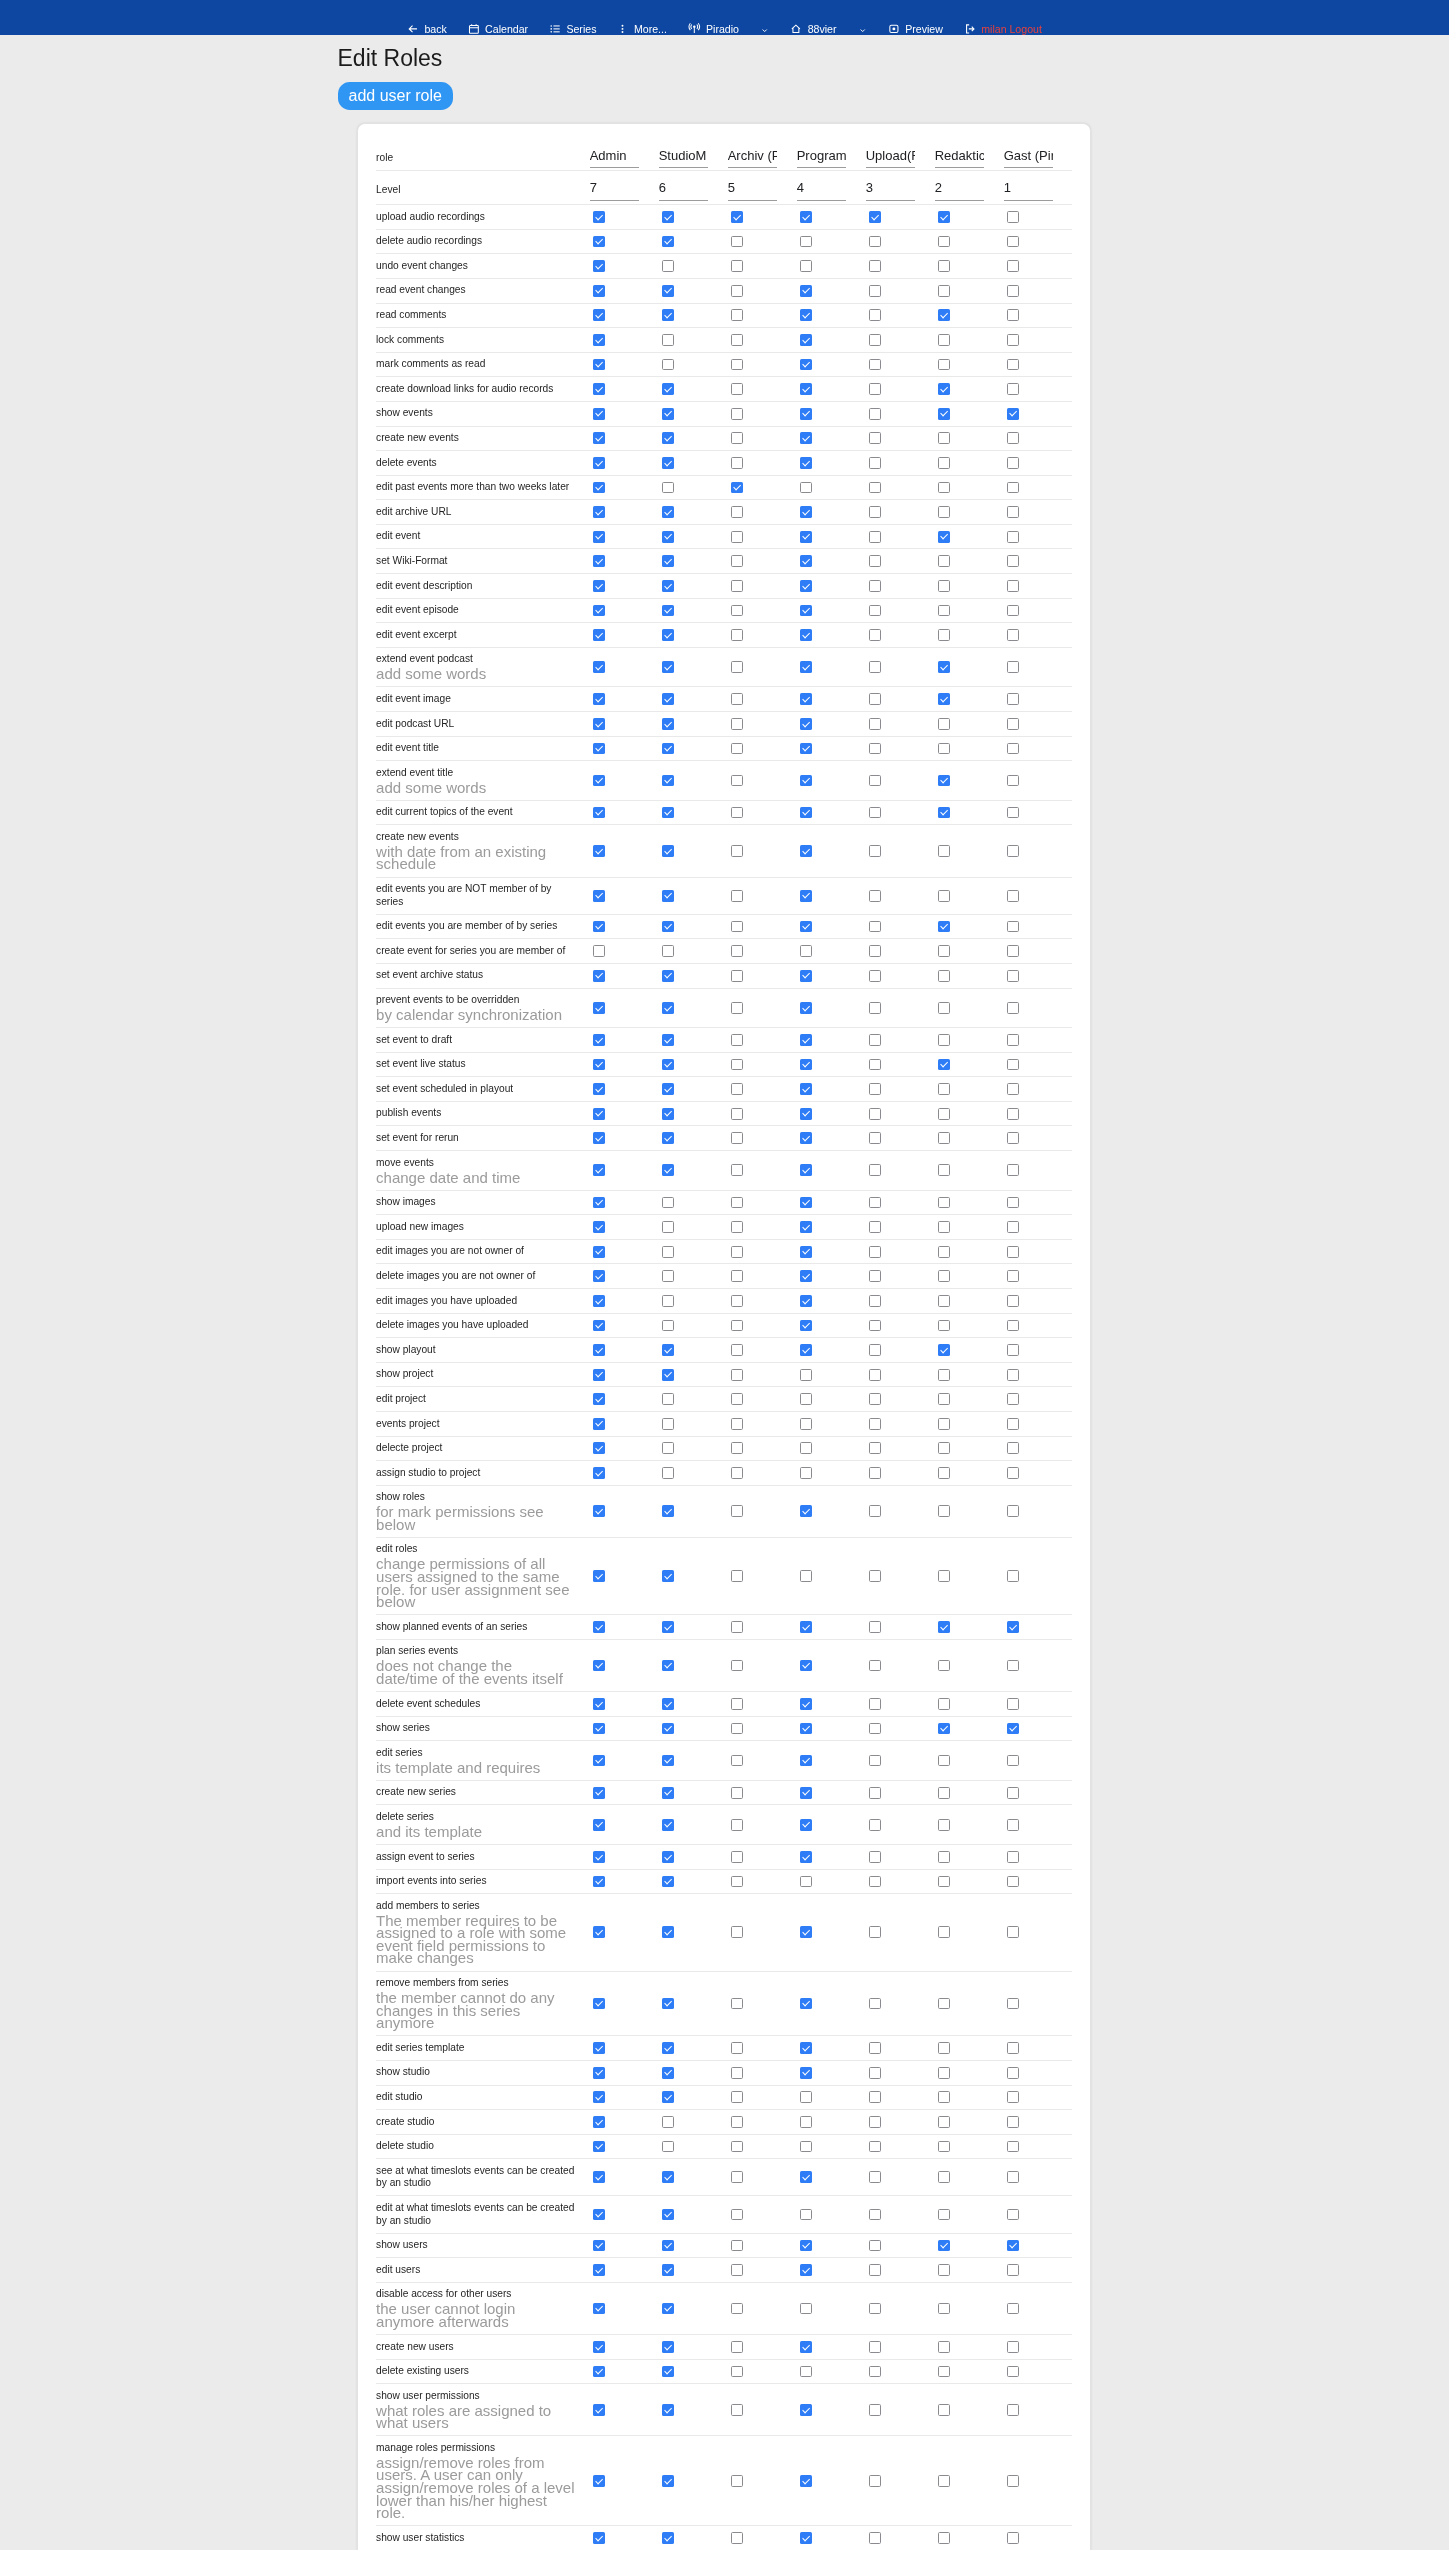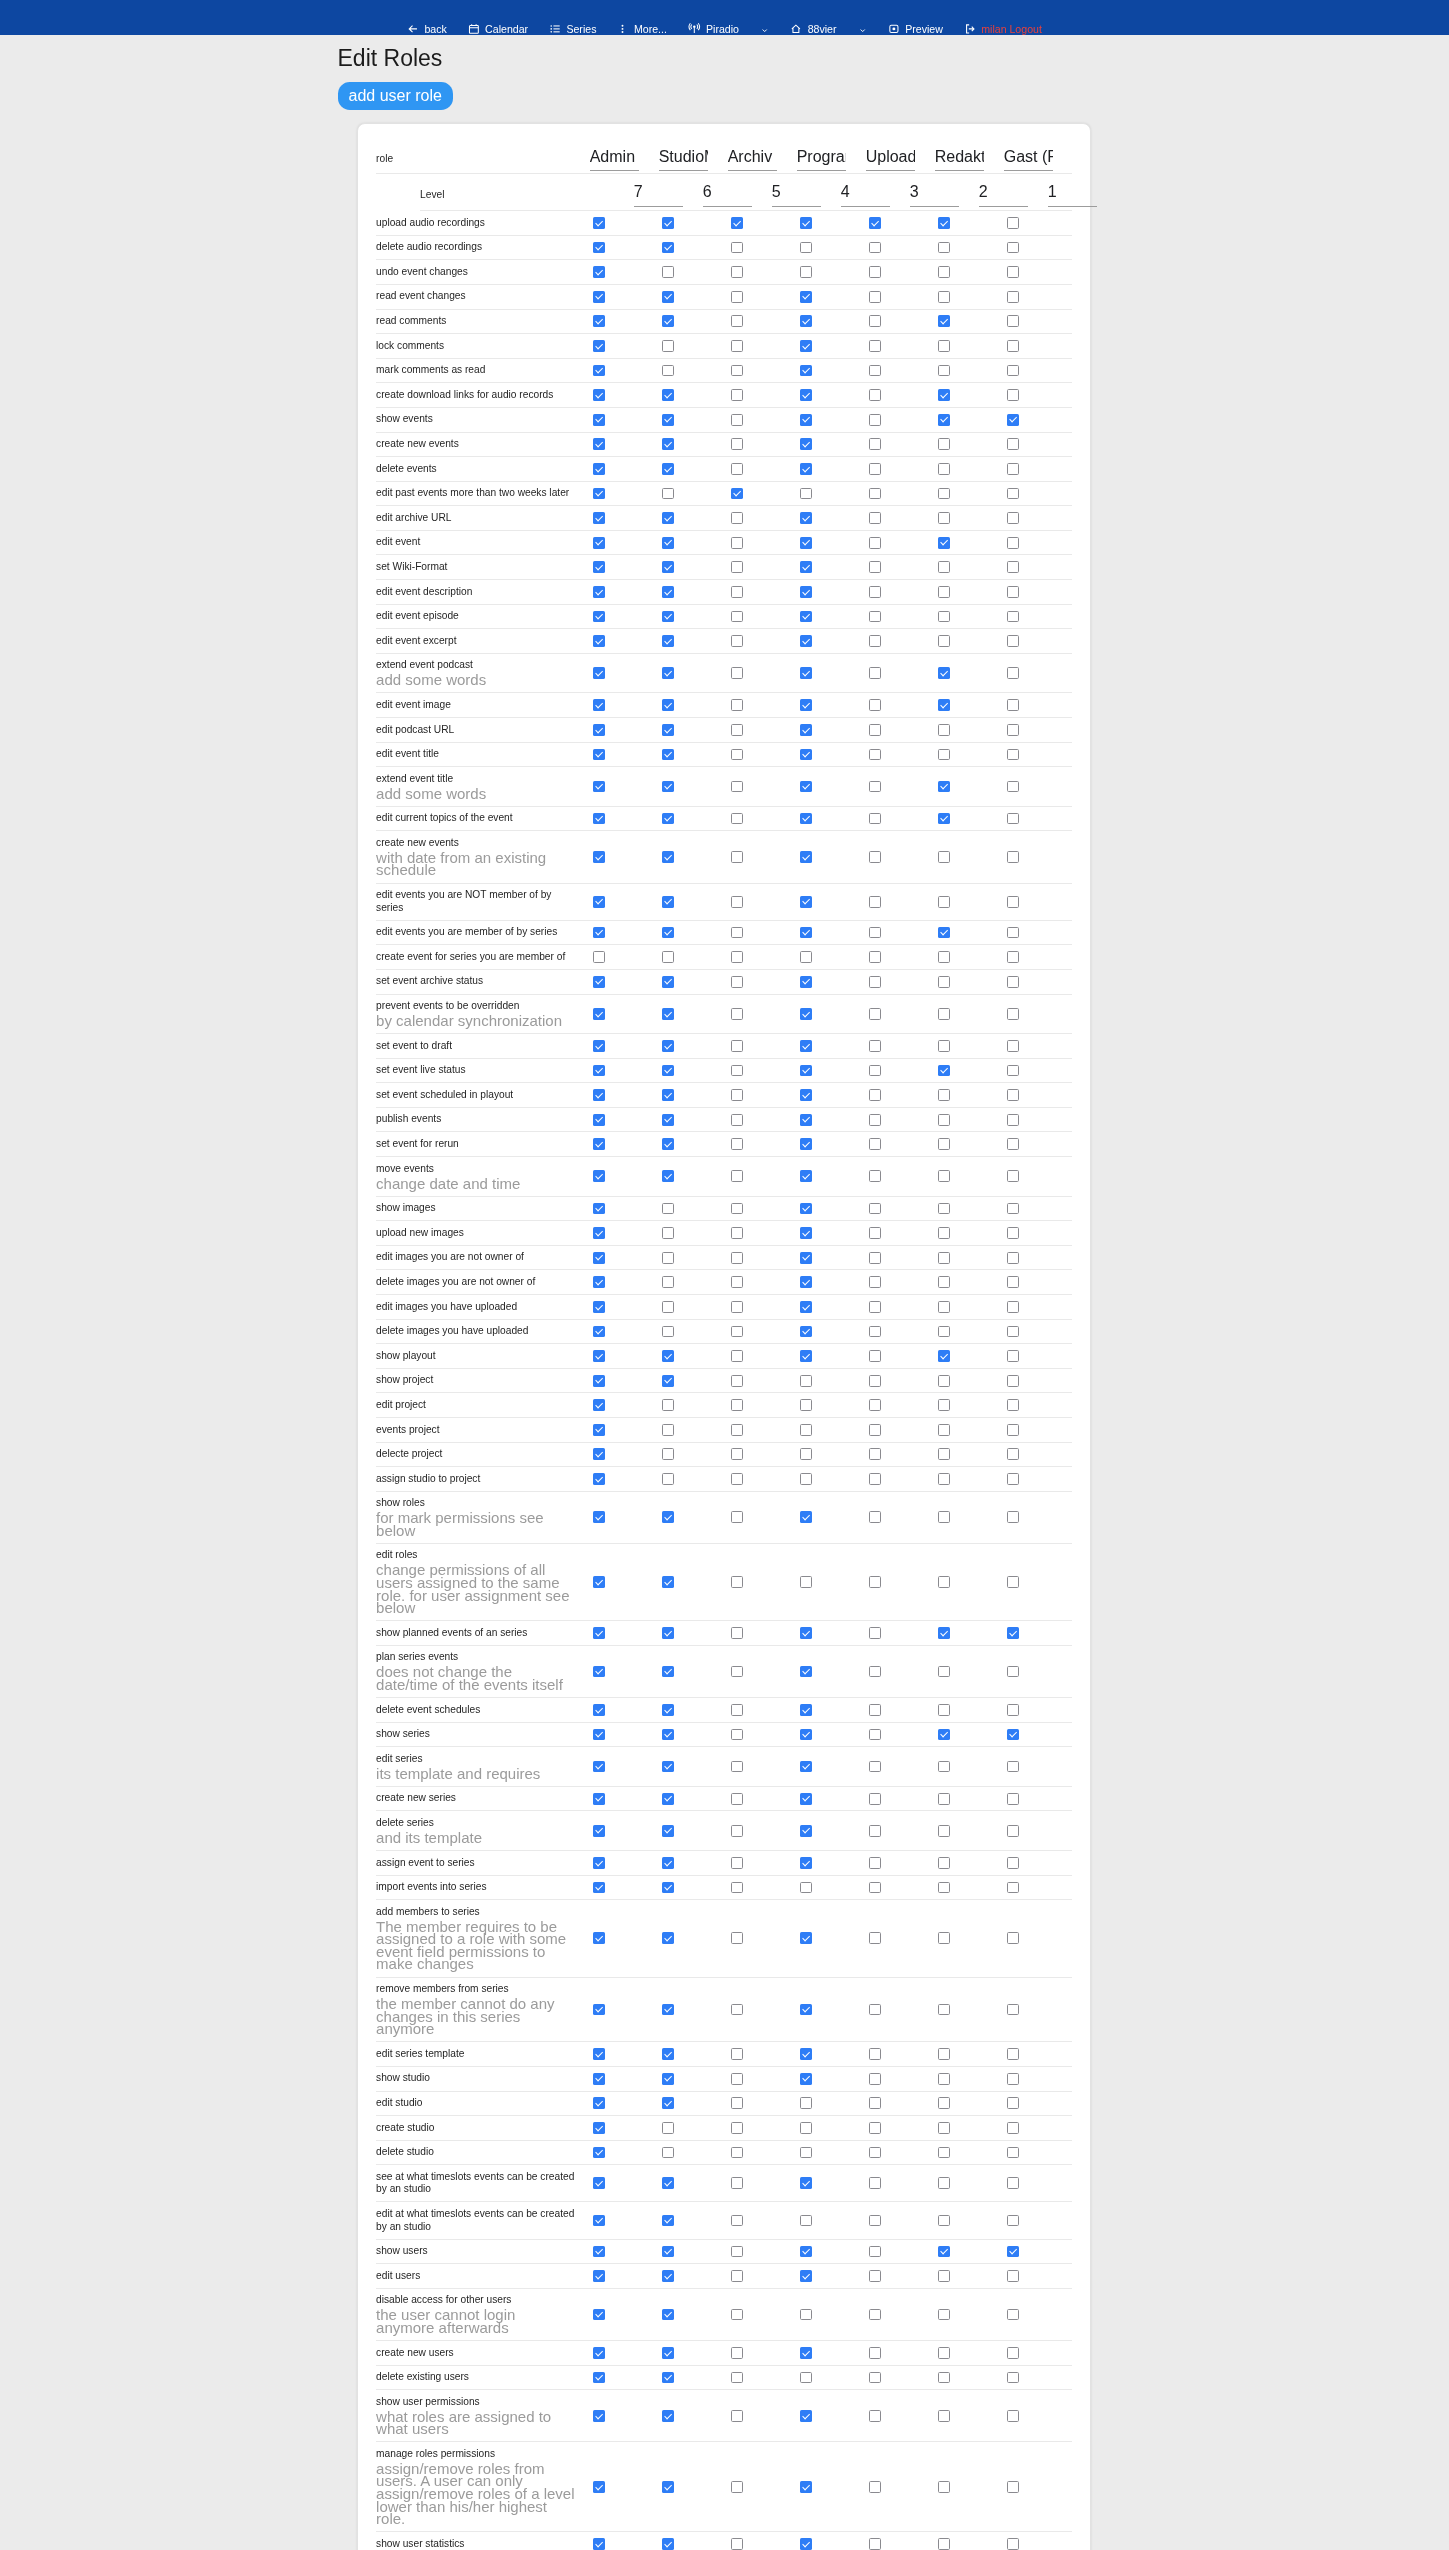--- a/index.html
+++ b/index.html
@@ -19,27 +19,27 @@
     border:none; border-radius:11.8px; padding:4.7px 11px; font-size:16px;
     font-family:inherit; cursor:pointer; }
   .save-btn { border-radius:14px; padding:7px 20.4px; font-size:11.4px; margin:11px 0 6.3px; }
   .card { background:#fff; border:0.8px solid #e2e2e2; border-radius:7.9px;
     box-shadow:0 0.8px 2.4px rgba(0,0,0,.10); margin:13.4px 20.4px 15px 19.6px;
     padding:7.9px 18px 11px; }
   
   .grid-row { display:grid; grid-template-columns:212px repeat(7,69px);
     align-items:center; border-bottom:0.8px solid #e9e9e9; }
   .header-row { padding:15.7px 0 1.6px; }
-  .level-row  { padding:9.4px 0 3.1px;margin-left:44px; }
+  .level-row  { padding:9.4px 0 3.1px; }
   .perm-row   { padding:5.5px 0; }
   .label-cell { padding-right:11px; font-size:10.2px; line-height:12.6px; color:#1f1f1f; }
   .row-sub { color:#9b9b9b; font-size:15px; line-height:12.6px; margin-top:2.4px; }
   .u-input { display:block; width:49px; margin-left:1.6px; border:0;
     border-bottom:0.8px solid #9c9c9c; background:transparent; outline:none;
-    font-family:inherit; font-size:16px; color:#202124; padding:0 0 4.7px; }
+    font-family:inherit; font-size:13px; color:#202124; padding:0 0 4.7px; }
   .cb { box-sizing:border-box; width:11.8px; height:11.8px; margin-left:4.7px;
     border:1.6px solid #8a8a8f; border-radius:1.6px; cursor:pointer; position:relative; }
   .cb.checked { border:none; background:var(--cb,#2e7df6); }
   .cb.checked::after { content:""; position:absolute; left:3.9px; top:1.6px;
     width:3.1px; height:6.3px; border:solid #fff; border-width:0 1.6px 1.6px 0;
     transform:rotate(45deg); }
 </style>
 </head>
 <body>
 

